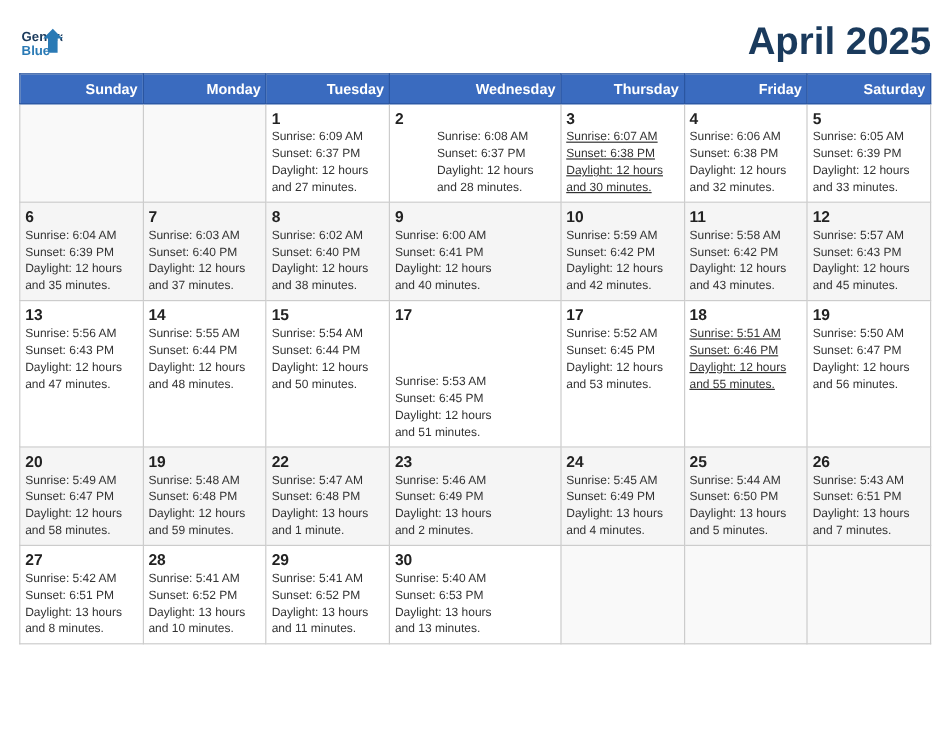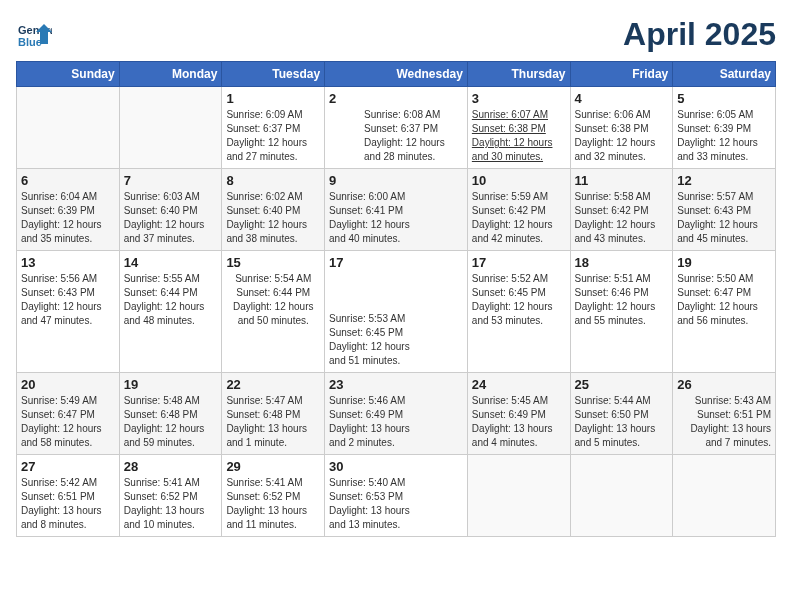--- a/index.html
+++ b/index.html
@@ -206,42 +206,42 @@
         </td>
         <td>
           <span class="day-num">14</span>
           <div class="day-detail" style="white-space: pre-line;">Sunrise: 5:55 AM
 Sunset: 6:44 PM
 Daylight: 12 hours
 and 48 minutes.</div>
         </td>
         <td>
           <span class="day-num">15</span>
-          <div class="day-detail" style="white-space: pre-line; text-align: center;">Sunrise: 5:54 AM
+          <div class="day-detail" style="white-space: pre-line;">Sunrise: 5:54 AM
 Sunset: 6:44 PM
 Daylight: 12 hours
 and 50 minutes.</div>
         </td>
         <td>
           <span class="day-num">17</span>
           <div class="day-detail" style="white-space: pre-line; margin-top: 42px;">Sunrise: 5:53 AM
 Sunset: 6:45 PM
 Daylight: 12 hours
 and 51 minutes.</div>
         </td>
         <td>
           <span class="day-num">17</span>
           <div class="day-detail" style="white-space: pre-line;">Sunrise: 5:52 AM
 Sunset: 6:45 PM
 Daylight: 12 hours
 and 53 minutes.</div>
         </td>
         <td>
           <span class="day-num">18</span>
-          <div class="day-detail" style="white-space: pre-line;">Sunrise: 5:51 AM
+          <div class="day-detail" style="white-space: pre-line; text-decoration: underline;">Sunrise: 5:51 AM
 Sunset: 6:46 PM
 Daylight: 12 hours
 and 55 minutes.</div>
         </td>
         <td>
           <span class="day-num">19</span>
           <div class="day-detail" style="white-space: pre-line;">Sunrise: 5:50 AM
 Sunset: 6:47 PM
 Daylight: 12 hours
 and 56 minutes.</div>
@@ -285,21 +285,21 @@
         </td>
         <td>
           <span class="day-num">25</span>
           <div class="day-detail" style="white-space: pre-line;">Sunrise: 5:44 AM
 Sunset: 6:50 PM
 Daylight: 13 hours
 and 5 minutes.</div>
         </td>
         <td>
           <span class="day-num">26</span>
-          <div class="day-detail" style="white-space: pre-line; text-align: right;">Sunrise: 5:43 AM
+          <div class="day-detail" style="white-space: pre-line;">Sunrise: 5:43 AM
 Sunset: 6:51 PM
 Daylight: 13 hours
 and 7 minutes.</div>
         </td>
       </tr>
       <tr>
         <td>
           <span class="day-num">27</span>
           <div class="day-detail" style="white-space: pre-line;">Sunrise: 5:42 AM
 Sunset: 6:51 PM

